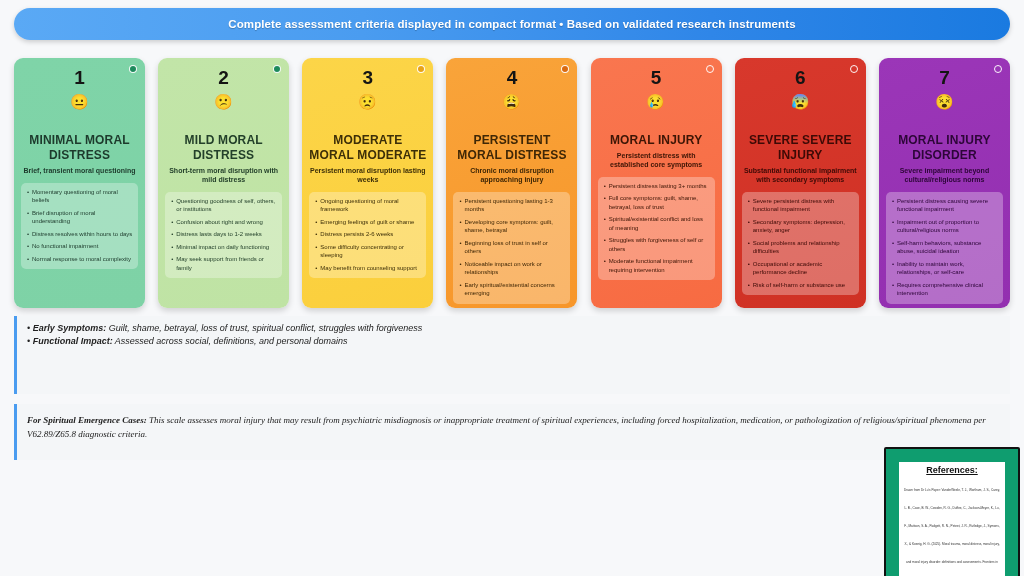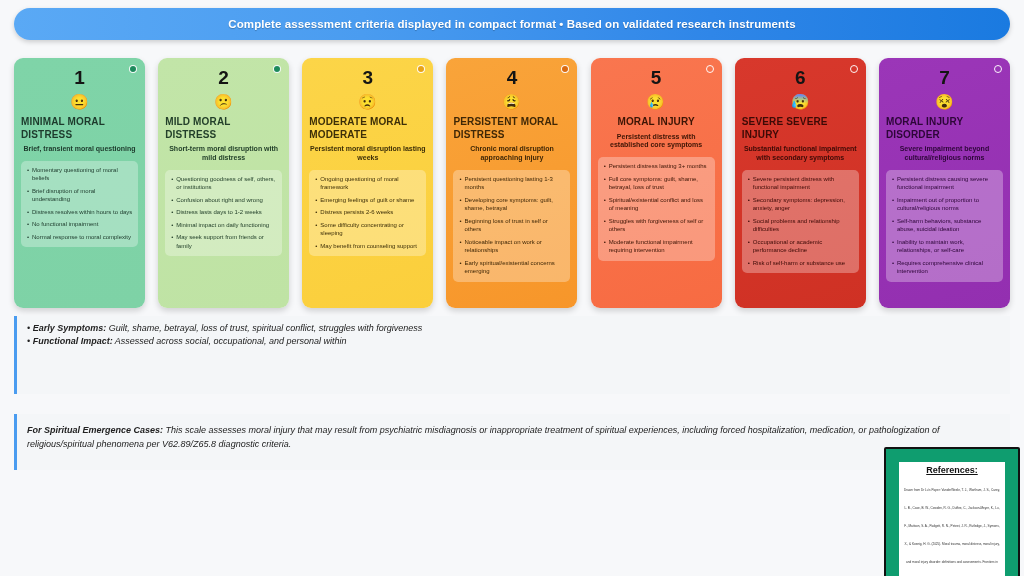--- a/index.html
+++ b/index.html
@@ -50,22 +50,22 @@
   }
   .dot{
     position:absolute;top:7px;right:8px;width:8px;height:8px;border-radius:50%;
     border:1.4px solid rgba(255,255,255,.95);box-sizing:border-box;
   }
   .num{
     font-size:19px;font-weight:bold;line-height:1;margin-top:4px;color:#141414;
   }
   .emoji{font-size:15px;line-height:1;margin-top:7px;}
   .ctitle{
-    margin-top:7px;font-size:10px;font-weight:bold;line-height:1.25;
-    text-align:left;letter-spacing:.15px;
+    margin-top:24px;font-size:12px;font-weight:bold;line-height:1.25;
+    text-align:center;letter-spacing:.15px;
   }
   .csub{
     margin-top:4px;font-size:7px;font-weight:bold;line-height:1.25;
     text-align:center;
   }
   .crit{
     margin-top:7px;width:100%;box-sizing:border-box;
     border-radius:5px;padding:5px 5px 6px 6px;
     background:rgba(255,255,255,.30);
   }
@@ -77,21 +77,21 @@
   .crit li::before{content:"•";position:absolute;left:0;top:0;}
   .crit ul{margin:0;padding:0;}
   
   .panel{
     position:absolute;left:14px;
     background:#f4f6f8;
     border-left:3px solid #4a9cf0;
     box-sizing:border-box;
   }
   .panel1{top:316px;width:996px;height:78px;padding:6px 10px 4px 10px;}
-  .panel2{top:414px;width:996px;height:56px;padding:10px 10px 4px 10px;}
+  .panel2{top:404px;width:996px;height:56px;padding:10px 10px 4px 10px;font-family:Liberation Serif, serif;}
   .p-title{
     font-size:9.5px;font-weight:bold;font-style:italic;color:#1b1b1b;margin-bottom:2px;
   }
   .p-line{
     font-size:9px;font-style:italic;color:#222;line-height:1.45;
   }
   .p-line b{font-style:italic;font-weight:bold;}
   .p-para{font-size:9px;font-style:italic;color:#222;line-height:1.5;}
   .p-para b{font-weight:bold;font-style:italic;}
   
@@ -237,21 +237,21 @@
           <li>Inability to maintain work, relationships, or self-care</li>
           <li>Requires comprehensive clinical intervention</li>
         </ul>
       </div>
     </div>
   </div>
 
 <div class="panel panel1">
   <div id="clinical-items">
       <div class="p-line"><span>• </span><b>Early Symptoms:</b> <span>Guilt, shame, betrayal, loss of trust, spiritual conflict, struggles with forgiveness</span></div>
-      <div class="p-line"><span>• </span><b>Functional Impact:</b> <span>Assessed across social, occupational, and personal within</span></div>
+      <div class="p-line"><span>• </span><b>Functional Impact:</b> <span>Assessed across social, definitions, and personal domains</span></div>
     </div>
 </div>
 
 <div class="panel panel2">
   <div class="p-para">
     <b>For Spiritual Emergence Cases:</b>
     <span>This scale assesses moral injury that may result from psychiatric misdiagnosis or inappropriate treatment of spiritual experiences, including forced hospitalization, medication, or pathologization of religious/spiritual phenomena per V62.89/Z65.8 diagnostic criteria.</span>
   </div>
 </div>
 

